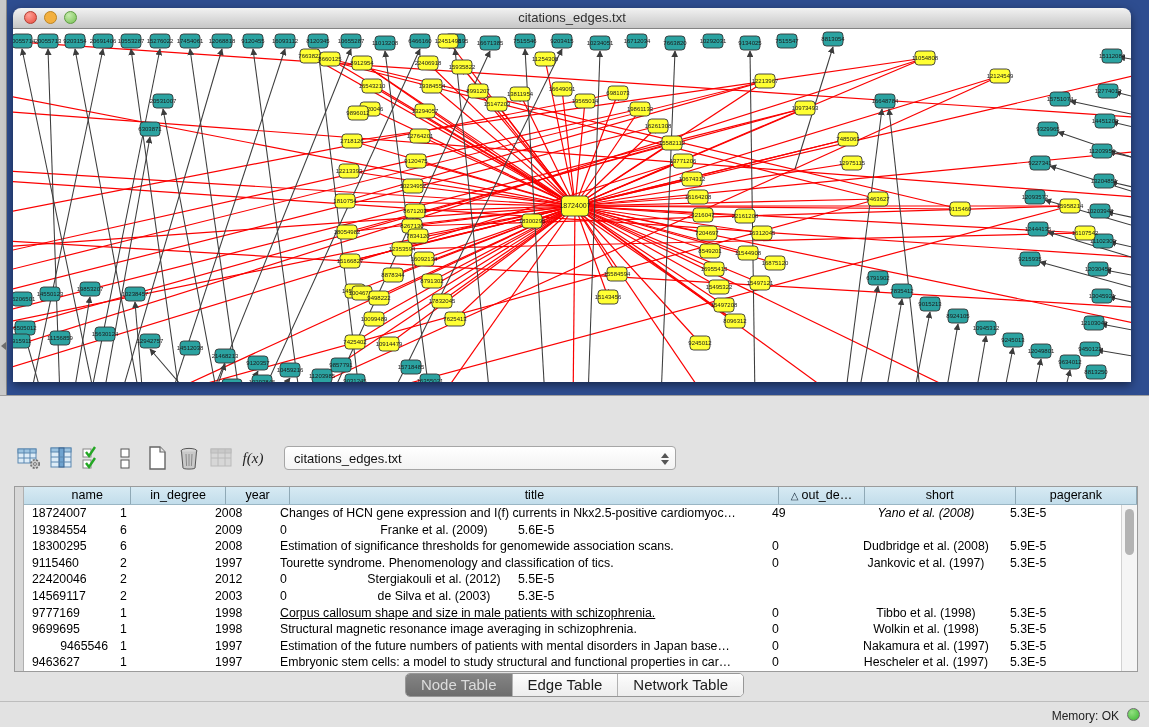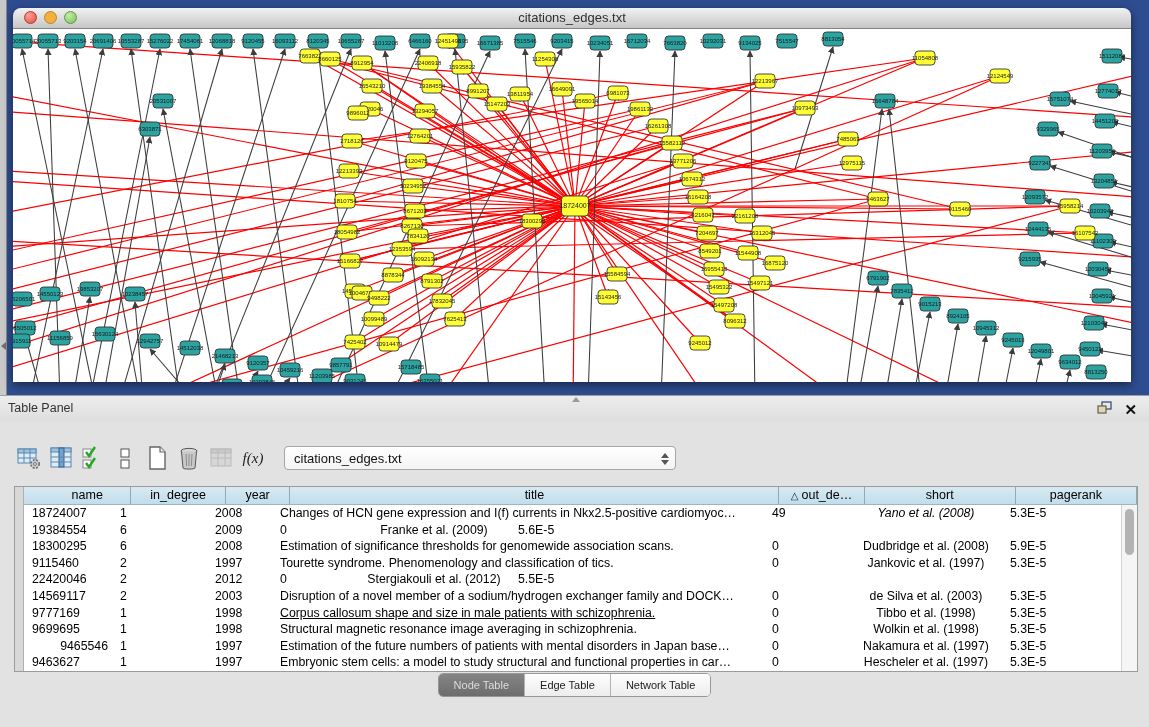--- a/index.html
+++ b/index.html
@@ -47,21 +47,21 @@
   .sort-tri{display:inline-block;margin-right:3px;font-size:10px;color:#123;}
   .tbody{position:absolute;left:9px;top:18px;right:0;bottom:0;}
   .tr{display:flex;height:16.6px;}
   .td{box-sizing:border-box;font-size:12.3px;line-height:16.6px;color:#000;padding:0 4px 0 8px;white-space:nowrap;overflow:hidden;}
   .td.center{text-align:center;padding-left:4px;}
   .vscroll{position:absolute;right:0;top:18px;bottom:0;width:15px;background:#f5f5f5;border-left:1px solid #d2d2d2;}
   .vthumb{position:absolute;left:3px;top:4px;width:9px;height:46px;background:#b3b3b3;border-radius:5px;}
   
   .tabs-row{position:absolute;left:0;top:277px;width:100%;display:flex;justify-content:center;}
   .seg-control{display:flex;height:22px;border:1px solid #979797;border-radius:5px;overflow:hidden;background:#fff;}
-  .seg{padding:0 15px;font-size:11px;line-height:22px;color:#1c1c1c;background:linear-gradient(#fdfdfd,#ededed);border-right:1px solid #b2b2b2;}
+  .seg{padding:0 15px;font-size:15px;line-height:22px;color:#1c1c1c;background:linear-gradient(#fdfdfd,#ededed);border-right:1px solid #b2b2b2;}
   .seg:last-child{border-right:none;}
   .seg.selected{background:linear-gradient(#848484,#6d6d6d);color:#dcdcdc;}
   
   .status-bar{position:absolute;left:0;top:305px;width:100%;height:27px;background:#e2e2e2;border-top:1px solid #bdbdbd;box-sizing:border-box;}
   .memory-label{position:absolute;right:30px;top:7px;font-size:12px;color:#222;}
   .memory-dot{position:absolute;right:9px;top:6px;width:13px;height:13px;border-radius:50%;background:radial-gradient(circle at 35% 30%,#93e081,#3cb531);border:1px solid #6d6d6d;box-sizing:border-box;}
 </style>
 </head>
 <body>
 
@@ -850,33 +850,20 @@
             <g>
               <rect x="548.5" y="167" width="27" height="20" rx="3.5" fill="#ffff33" stroke="#333333" stroke-width="0.9"></rect>
               <text x="562" y="179" text-anchor="middle" class="node-label" font-size="7">18724007</text>
             </g>
           </svg>
       </div>
     </div>
   </div>
 
   <div class="table-panel">
-    <div class="panel-header">
-      <div class="panel-notch"></div>
-      <span class="panel-title">Table Panel</span>
-      <div class="panel-icons">
-        <span>
-          <svg width="15" height="13" viewBox="0 0 15 13">
-            <rect x="5" y="1" width="9" height="7" fill="none" stroke="#3f4e7a" stroke-width="1.3"></rect>
-            <rect x="1" y="5" width="8" height="7" fill="#ded6ba" stroke="#6e6a48" stroke-width="1.3"></rect>
-          </svg>
-        </span>
-        <span class="close-x">✕</span>
-      </div>
-    </div>
 
     <div class="tp-toolbar">
       <button class="tbtn">
         <svg width="24" height="24" viewBox="0 0 24 24">
           <rect x="1" y="3" width="18" height="14" fill="#ddecf7" stroke="#5b87b0"></rect>
           <rect x="1" y="3" width="18" height="4" fill="#9cc3e0" stroke="#5b87b0"></rect>
           <line x1="7" y1="3" x2="7" y2="17" stroke="#5b87b0"></line>
           <line x1="13" y1="3" x2="13" y2="17" stroke="#5b87b0"></line>
           <line x1="1" y1="12" x2="19" y2="12" stroke="#5b87b0"></line>
           <circle cx="18" cy="18" r="4.2" fill="#c9c9c9" stroke="#6e6e6e" stroke-width="1.6" stroke-dasharray="2 1.4"></circle>
@@ -995,21 +982,20 @@
             <div class="td" style="width: 95px;">2</div>
             <div class="td" style="width: 65px;">2012</div>
             <div class="td" style="width: 86px;">0</div>
             <div class="td center" style="width: 152px;">Stergiakouli et al. (2012)</div>
             <div class="td" style="width: 122px;">5.5E-5</div>
           </div>
           <div class="tr">
             <div class="td" style="width: 88px;">14569117</div>
             <div class="td" style="width: 95px;">2</div>
             <div class="td" style="width: 65px;">2003</div>
-            <div class="td" style="width: 492px;">Disruption of a novel member of a sodium/hydrogen exchanger family and DOCK…</div>
             <div class="td" style="width: 86px;">0</div>
             <div class="td center" style="width: 152px;">de Silva et al. (2003)</div>
             <div class="td" style="width: 122px;">5.3E-5</div>
           </div>
           <div class="tr">
             <div class="td" style="width: 88px;">9777169</div>
             <div class="td" style="width: 95px;">1</div>
             <div class="td" style="width: 65px;">1998</div>
             <div class="td" style="width: 492px; text-decoration: underline;">Corpus callosum shape and size in male patients with schizophrenia.</div>
             <div class="td" style="width: 86px;">0</div>
@@ -1050,14 +1036,18 @@
     </div>
 
     <div class="tabs-row">
       <div class="seg-control" id="seg-control">
           <div class="seg selected">Node Table</div>
           <div class="seg">Edge Table</div>
           <div class="seg">Network Table</div>
         </div>
     </div>
 
+    <div class="status-bar">
+      <span class="memory-label">Memory: OK</span>
+      <div class="memory-dot"></div>
+    </div>
   </div>
 </div>
 
 </body></html>

